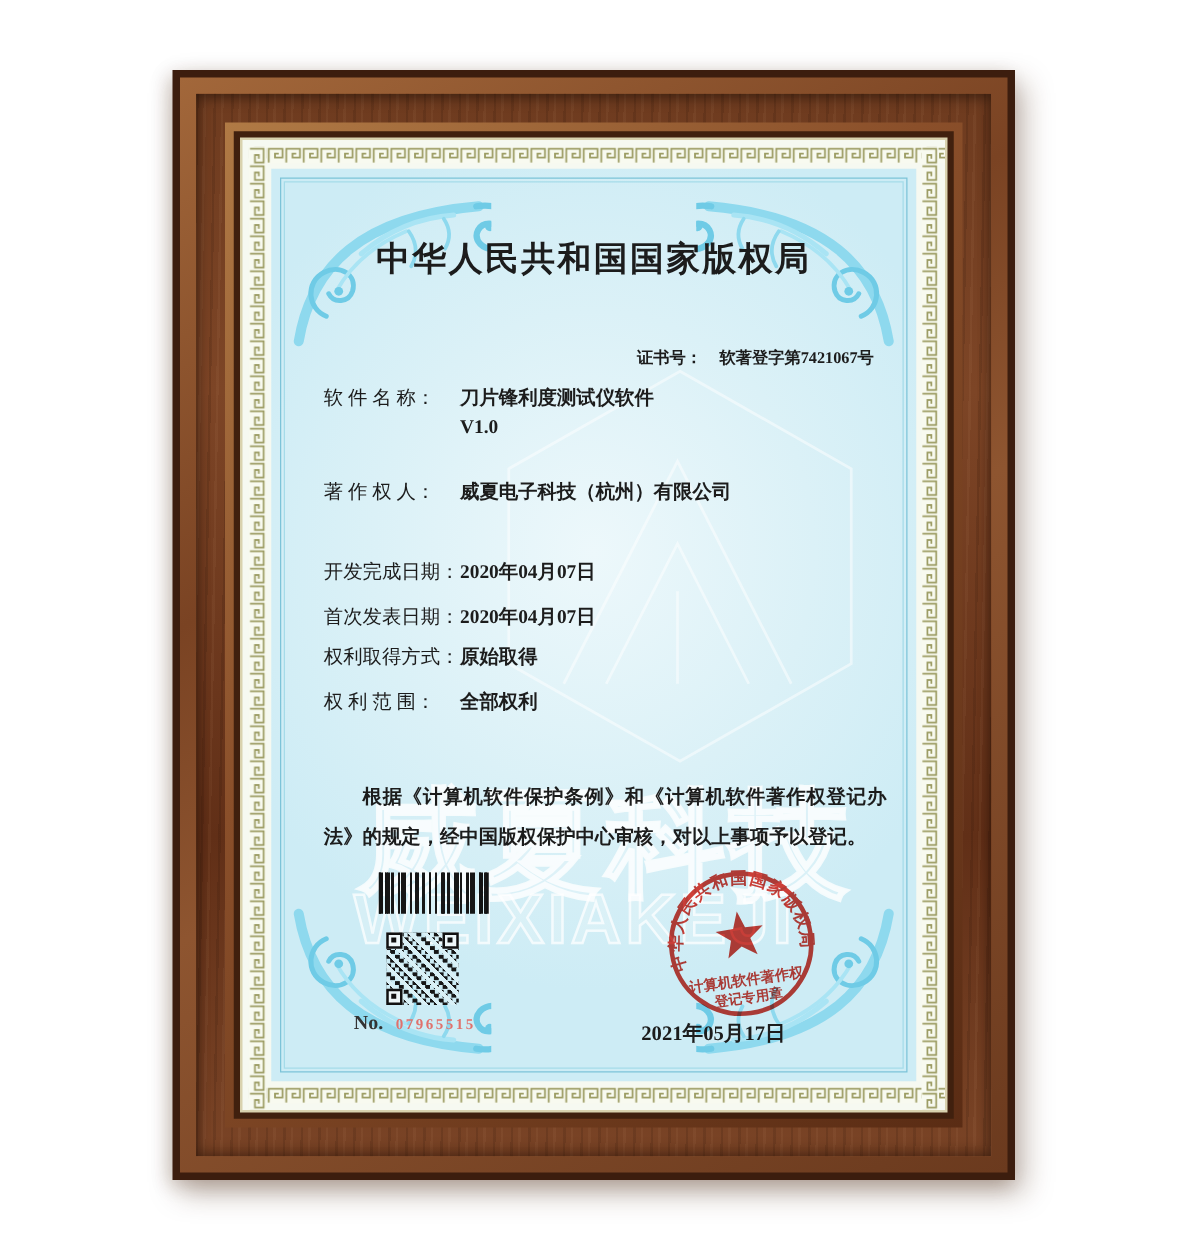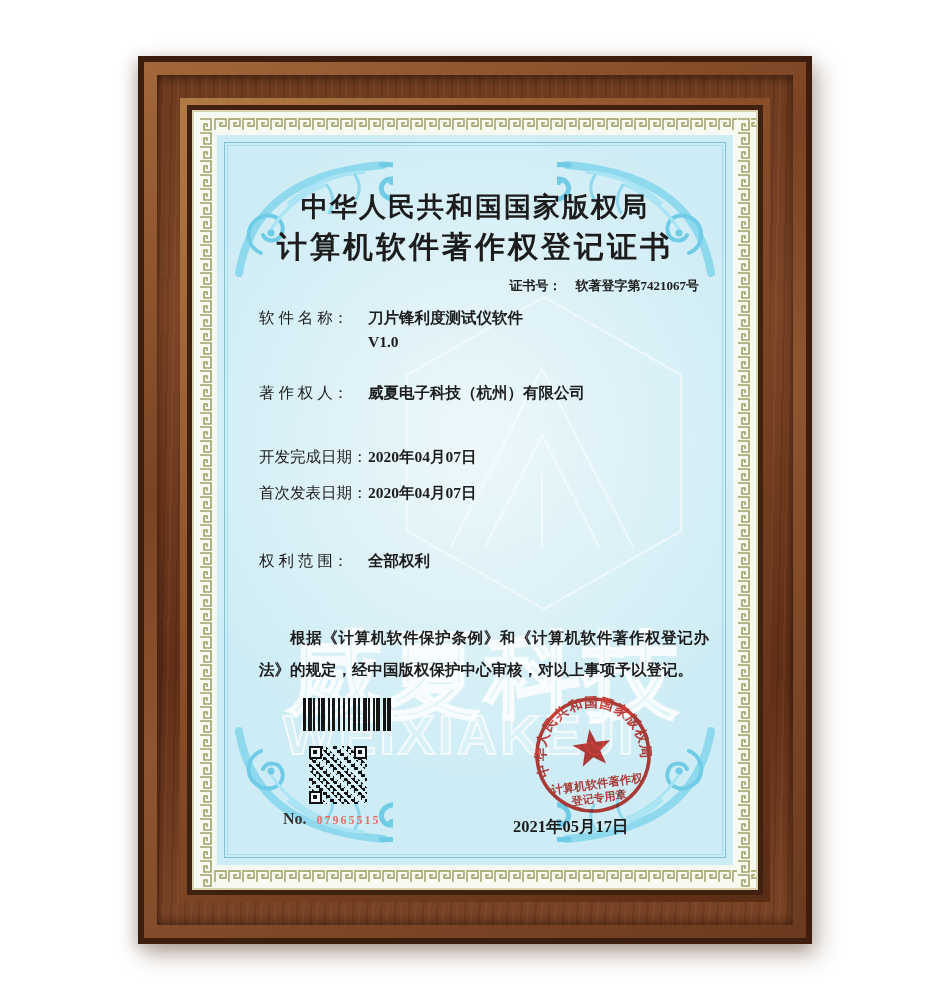--- a/index.html
+++ b/index.html
@@ -201,21 +201,20 @@
                 <path d="M58,62 q32,-28 74,-31" stroke="#a9e4f4" stroke-width="4"></path>
                 <path d="M38,92 q18,-32 56,-48" stroke="#a9e4f4" stroke-width="3"></path>
                 <path d="M96,44 q10,14 2,28" stroke="#8ed9ee" stroke-width="3"></path>
                 <path d="M124,34 q8,12 1,24" stroke="#8ed9ee" stroke-width="3"></path>
               </g>
               <circle cx="161" cy="40" r="4" fill="#6fcbe6"></circle>
               <circle cx="40" cy="92" r="3.5" fill="#6fcbe6"></circle>
             </svg>
 
             <div class="txt authority">中华人民共和国国家版权局</div>
-            <div class="txt cert-title">计算机软件著作权登记证书</div>
             <div class="txt cert-no">
               <span>证书号：</span><span class="gap"></span><span>软著登字第7421067号</span>
             </div>
 
             <div class="txt row" style="top:173px">
               <span class="lab">软 件 名 称：</span>
               <span class="val">刀片锋利度测试仪软件</span>
             </div>
             <div class="txt row" style="top:198px">
               <span class="val">V1.0</span>
@@ -224,20 +223,24 @@
               <span class="lab">著 作 权 人：</span>
               <span class="val">威夏电子科技（杭州）有限公司</span>
             </div>
             <div class="txt row" style="top:312px">
               <span class="lab">开发完成日期：</span>
               <span class="val">2020年04月07日</span>
             </div>
             <div class="txt row" style="top:348px">
               <span class="lab">首次发表日期：</span>
               <span class="val">2020年04月07日</span>
+            </div>
+            <div class="txt row" style="top:380px">
+              <span class="lab">权利取得方式：</span>
+              <span class="val">原始取得</span>
             </div>
             <div class="txt row" style="top:416px">
               <span class="lab">权 利 范 围：</span>
               <span class="val">全部权利</span>
             </div>
 
             <div class="txt statement">根据《计算机软件保护条例》和《计算机软件著作权登记办法》的规定，经中国版权保护中心审核，对以上事项予以登记。</div>
 
             <div class="barcode"></div>
             <div class="qr">

